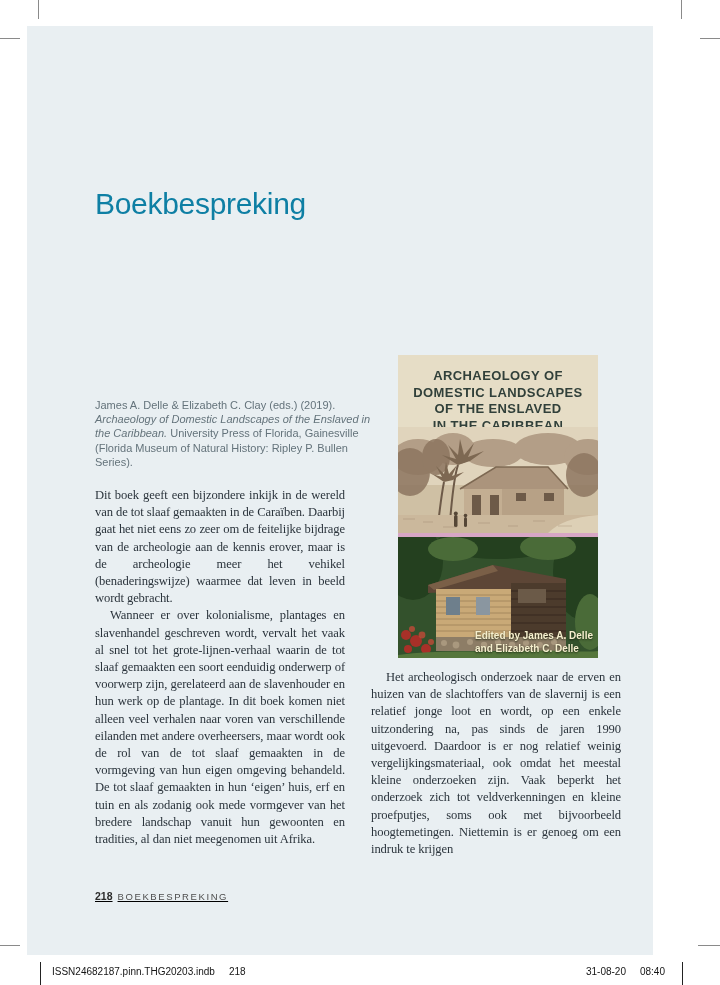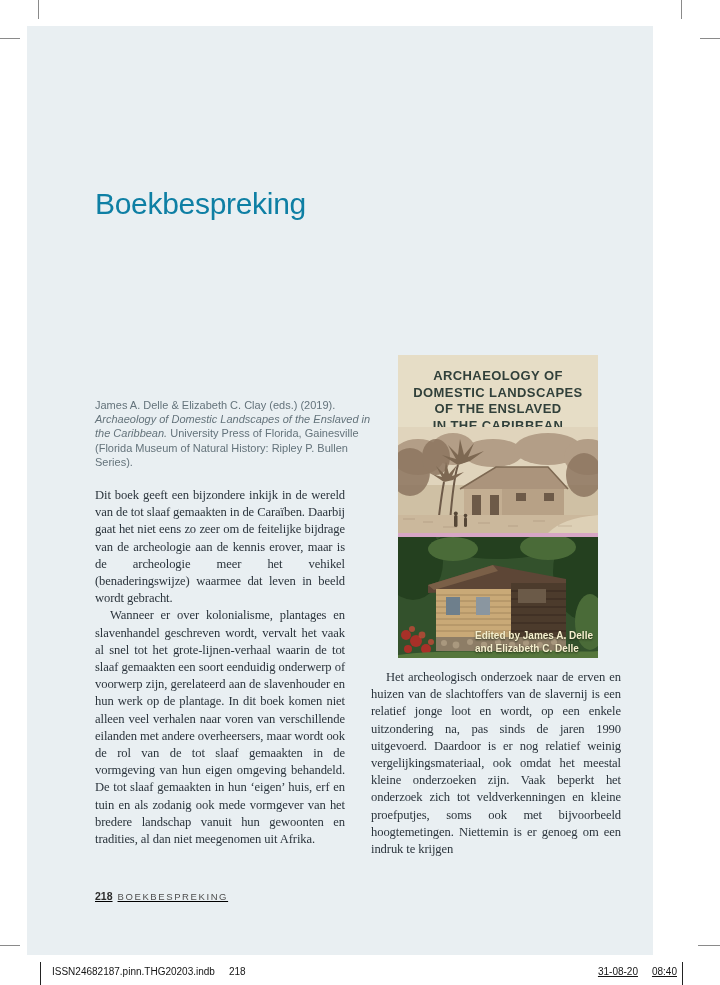--- a/index.html
+++ b/index.html
@@ -96,21 +96,21 @@
   .imprint-bar { position: absolute; width: 1px; height: 23px; top: 962px; background: #222; }
   .imprint-bar.left { left: 40px; }
   .imprint-bar.right { left: 682px; }
   .imprint-text {
     position: absolute; top: 966px;
     font: 10px "Liberation Sans", sans-serif;
     color: #151515;
     white-space: nowrap;
   }
   .imprint-text.left { left: 52px; text-align: center; }
-  .imprint-text.right { right: 43px; text-decoration: underline; }
+  .imprint-text.right { right: 55px; }
   .imprint-text .gap { display: inline-block; width: 14px; }
 </style>
 </head>
 <body>
 
 <div>
 
   <div class="crop tl-v"></div>
   <div class="crop tl-h"></div>
   <div class="crop tr-v"></div>

